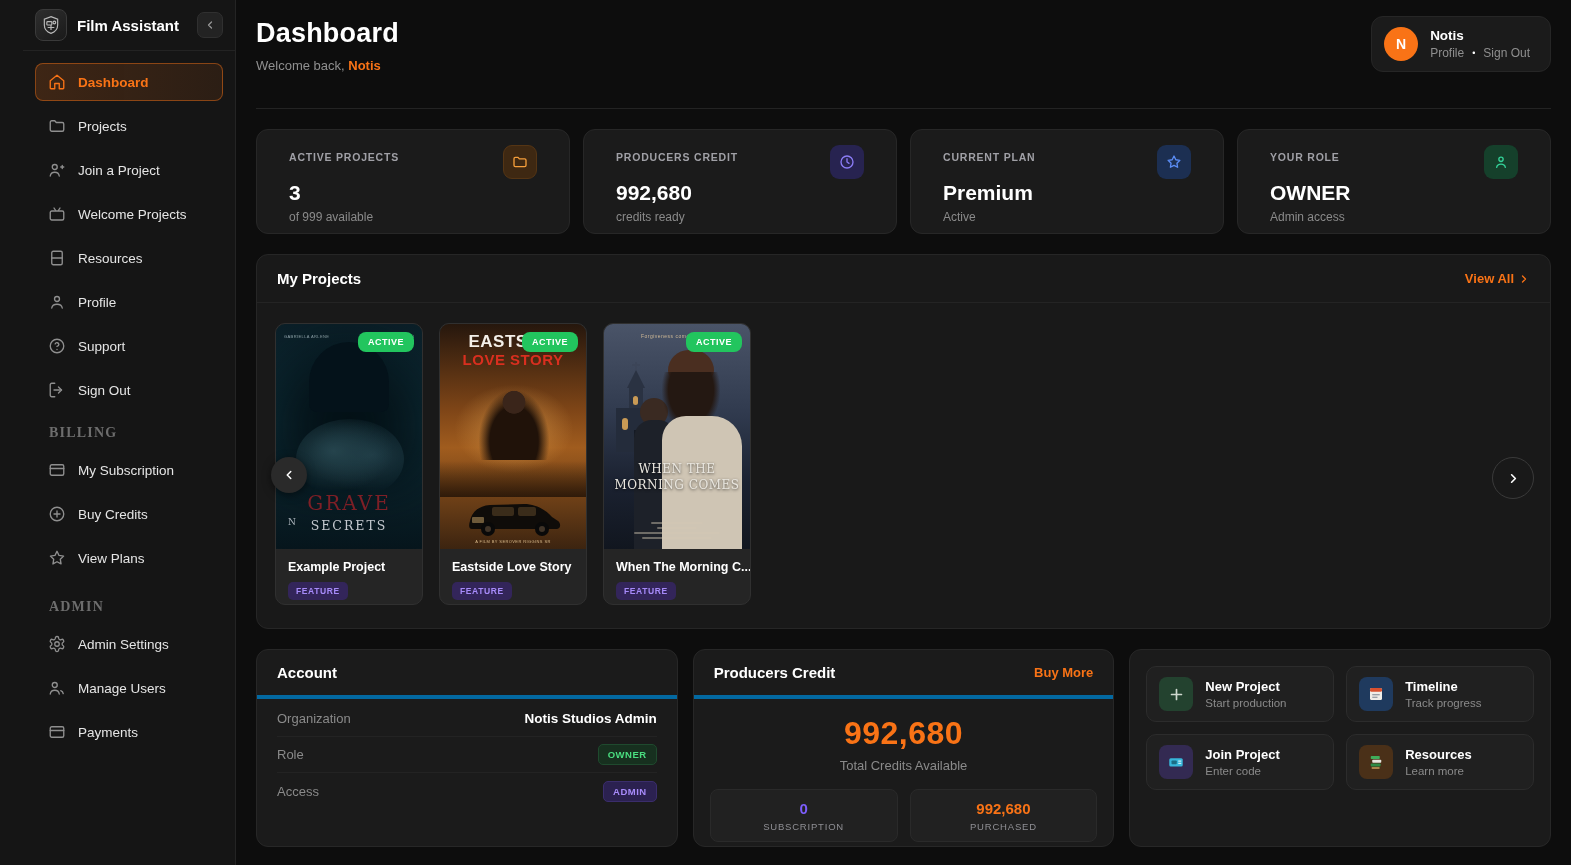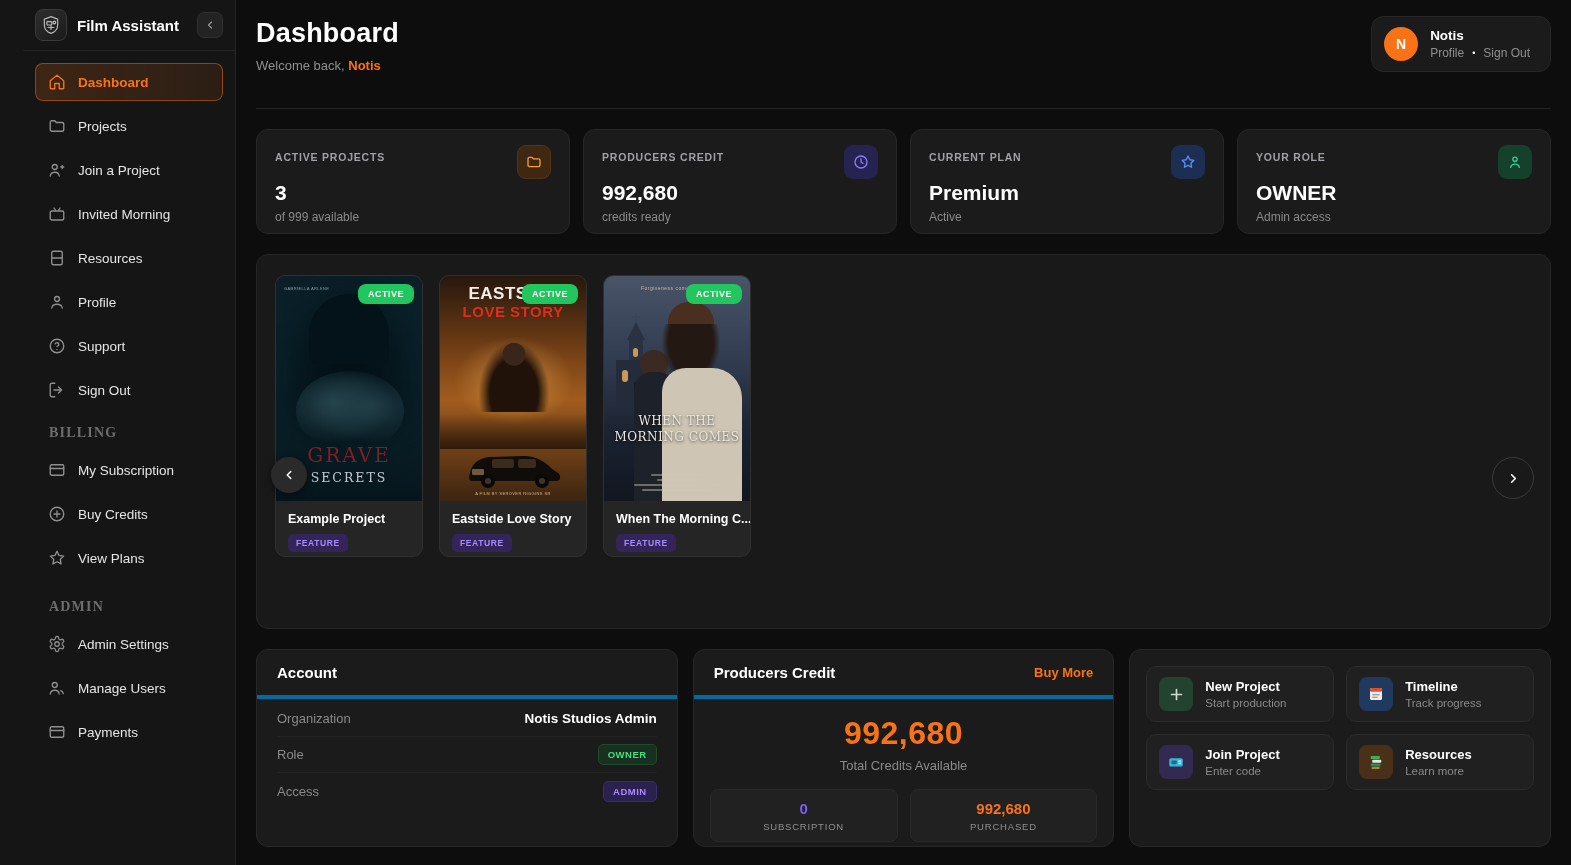--- a/index.html
+++ b/index.html
@@ -75,21 +75,21 @@
   .chip-name { font-size:13.5px; font-weight:bold; color:#fff; }
   .chip-links { display:flex; align-items:center; gap:8px; margin-top:3px; font-size:12px; color:#8f8f8f; }
   .chip-links .lnk { cursor:pointer; }
   .chip-dot { color:#fff; font-size:9px; }
   .header-divider { border-bottom:1px solid #232323; margin-top:12px; }
 
   
   .stats-row { display:grid; grid-template-columns:repeat(4,1fr); gap:13px; margin-top:20px; }
   .stat-card {
     background:#1b1b1b; border:1px solid #272727; border-radius:12px;
-    padding:15px 18px; height:105px;
+    padding:15px 32px; height:105px;
   }
   .stat-top { display:flex; justify-content:space-between; align-items:flex-start; }
   .stat-label { font-size:10.5px; letter-spacing:.8px; color:#a0a0a6; font-weight:600; padding-top:6px; }
   .stat-tile { width:34px; height:34px; border-radius:9px; display:flex; align-items:center; justify-content:center; }
   .tile-orange { background:#3e2812; color:#f59e3b; border:1px solid #553514; }
   .tile-purple { background:#272350; color:#8b7cf6; }
   .tile-blue   { background:#1c2f52; color:#5b8df5; }
   .tile-green  { background:#15402b; color:#34d399; }
   .stat-value { font-size:21px; font-weight:bold; color:#fff; margin-top:2px; }
   .stat-sub { font-size:12px; color:#8a8a8a; margin-top:5px; }
@@ -270,21 +270,21 @@
       </span>
       <span>Join a Project</span>
     </div>
     <div class="nav-item">
       <span class="nav-icon">
         <svg width="18" height="18" viewBox="0 0 24 24" fill="none" stroke="currentColor" stroke-width="1.8" stroke-linecap="round" stroke-linejoin="round">
             <rect x="3" y="8" width="18" height="12" rx="2"></rect>
             <path d="M8 4l2 3M16 4l-2 3"></path>
           </svg>
       </span>
-      <span>Invited Morning</span>
+      <span>Welcome Projects</span>
     </div>
     <div class="nav-item">
       <span class="nav-icon">
         <svg width="18" height="18" viewBox="0 0 24 24" fill="none" stroke="currentColor" stroke-width="1.8" stroke-linecap="round" stroke-linejoin="round">
             <rect x="5" y="3" width="14" height="18" rx="2"></rect>
             <path d="M5 12h14"></path>
           </svg>
       </span>
       <span>Resources</span>
     </div>
@@ -450,20 +450,29 @@
               <path d="M5.5 20c.6-3.2 3.2-4.8 6.5-4.8s5.9 1.6 6.5 4.8"></path>
             </svg>
         </span>
       </div>
       <div class="stat-value">OWNER</div>
       <div class="stat-sub">Admin access</div>
     </div>
   </div>
 
   <section class="projects-section">
+    <div class="section-head">
+      <span class="section-title">My Projects</span>
+      <span class="view-all">
+        <span>View All</span>
+        <svg width="12" height="12" viewBox="0 0 24 24" fill="none" stroke="currentColor" stroke-width="2.6" stroke-linecap="round" stroke-linejoin="round">
+            <polyline points="9 6 15 12 9 18"></polyline>
+          </svg>
+      </span>
+    </div>
 
     <div class="carousel">
 
       <div class="proj-card">
         <div class="poster poster1">
           <span class="active-badge">ACTIVE</span>
           <div class="p1-names">
             <span>GABRIELLA ARLENE</span>
             <span>KALAYONI WILSON</span>
           </div>

